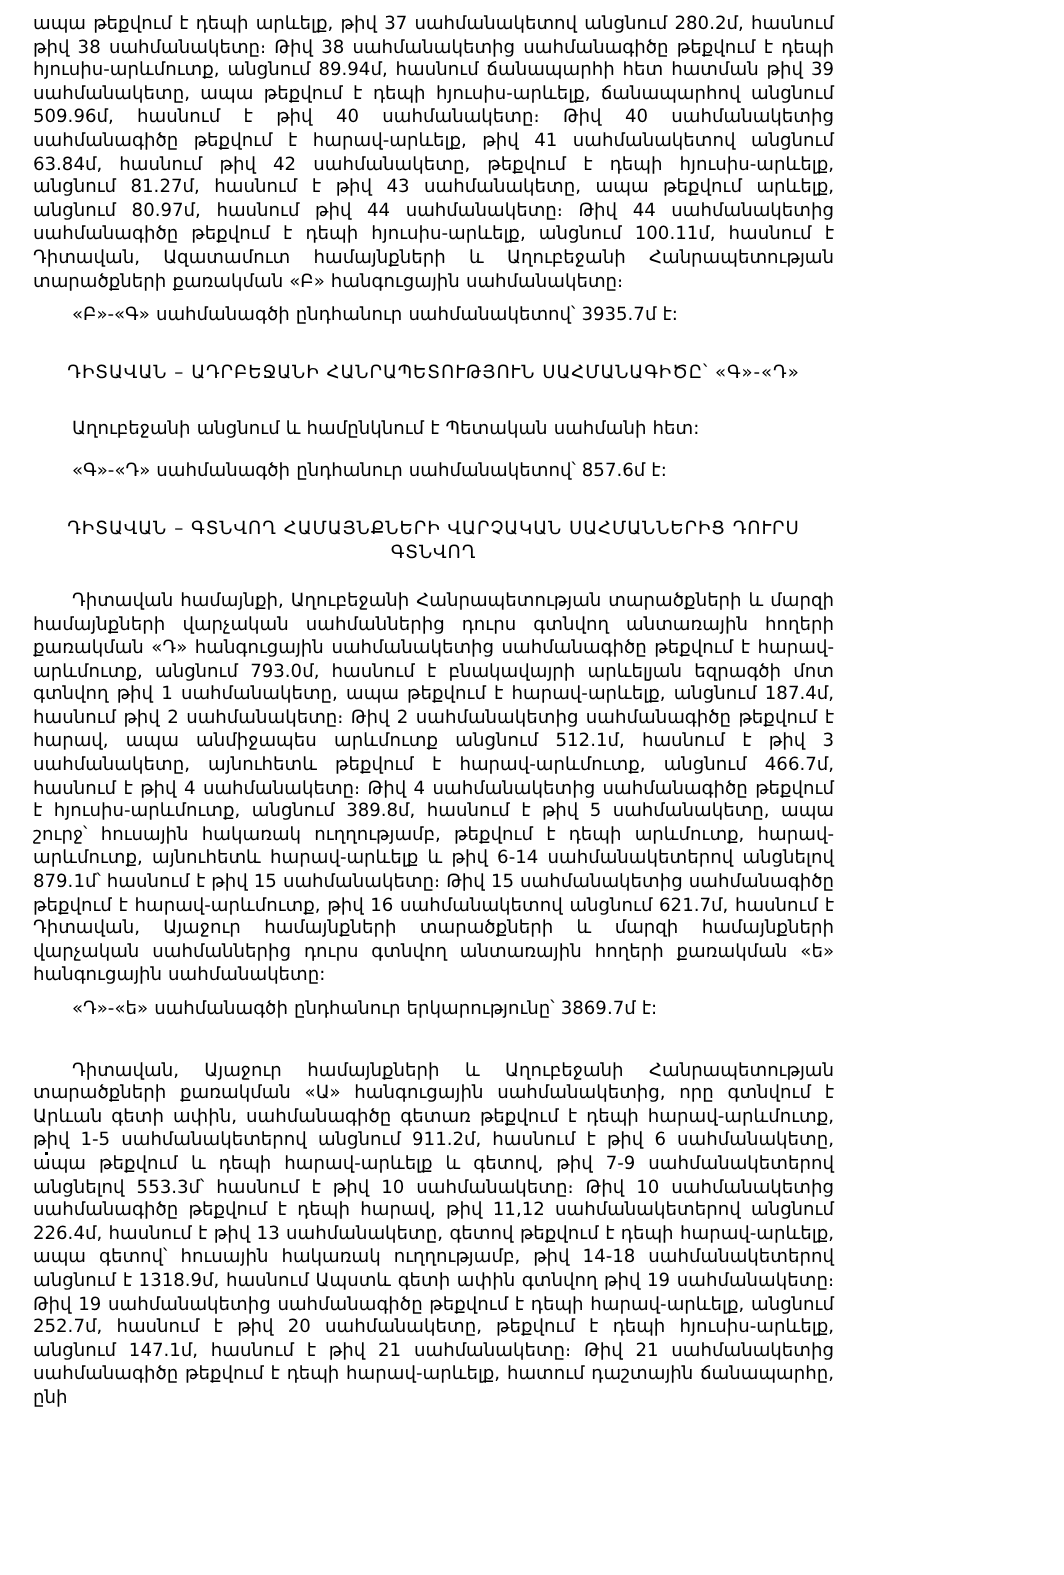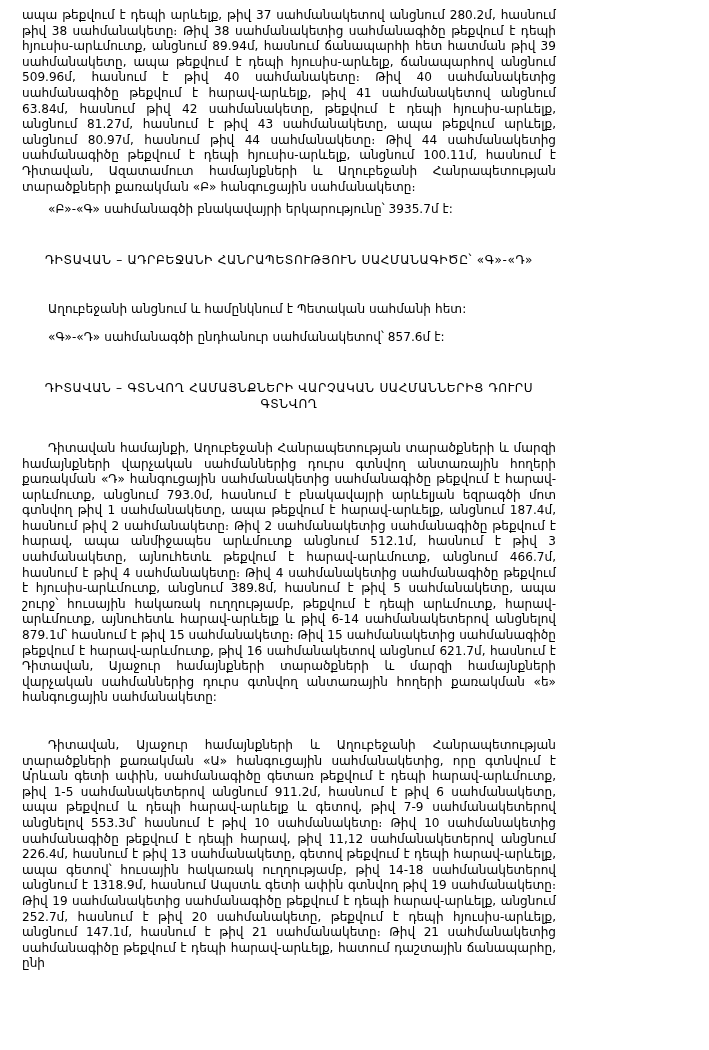--- a/index.html
+++ b/index.html
@@ -33,39 +33,39 @@
     text-indent: 26px;
   }
   .gap-sm { height: 7px; }
   .gap-md { height: 13px; }
   .gap-lg { height: 18px; }
   .heading {
     text-align: center;
     font-size: 12.1px;
     line-height: 16px;
     letter-spacing: 0.6px;
-    margin: 16px;
+    margin: 4px;
   }
   .dot {
     position: absolute;
     width: 2px;
     height: 2px;
     background: #000;
   }
 </style>
 </head>
 <body>
 
 <div class="page">
 
   <p class="body-text">ապա թեքվում է դեպի արևելք, թիվ 37 սահմանակետով անցնում 280.2մ, հասնում թիվ 38 սահմանակետը։ Թիվ 38 սահմանակետից սահմանագիծը թեքվում է դեպի հյուսիս-արևմուտք, անցնում 89.94մ, հասնում ճանապարհի հետ հատման թիվ 39 սահմանակետը, ապա թեքվում է դեպի հյուսիս-արևելք, ճանապարհով անցնում 509.96մ, հասնում է թիվ 40 սահմանակետը։ Թիվ 40 սահմանակետից սահմանագիծը թեքվում է հարավ-արևելք, թիվ 41 սահմանակետով անցնում 63.84մ, հասնում թիվ 42 սահմանակետը, թեքվում է դեպի հյուսիս-արևելք, անցնում 81.27մ, հասնում է թիվ 43 սահմանակետը, ապա թեքվում արևելք, անցնում 80.97մ, հասնում թիվ 44 սահմանակետը։ Թիվ 44 սահմանակետից սահմանագիծը թեքվում է դեպի հյուսիս-արևելք, անցնում 100.11մ, հասնում է Դիտավան, Ազատամուտ համայնքների և Աղուբեջանի Հանրապետության տարածքների քառակման «Բ» հանգուցային սահմանակետը։</p>
 
   <div class="gap-sm"></div>
 
-  <p class="indent">«Բ»-«Գ» սահմանագծի բնակավայրի երկարությունը՝  3935.7մ է:</p>
+  <p class="indent">«Բ»-«Գ» սահմանագծի ընդհանուր սահմանակետով՝  3935.7մ է:</p>
 
   <div class="gap-lg"></div>
 
   <p class="heading">ԴԻՏԱՎԱՆ – ԱԴՐԲԵՋԱՆԻ ՀԱՆՐԱՊԵՏՈՒԹՅՈՒՆ  ՍԱՀՄԱՆԱԳԻԾԸ՝  «Գ»-«Դ»</p>
 
   <div class="gap-lg"></div>
 
   <p class="indent">Աղուբեջանի անցնում և համընկնում է Պետական սահմանի հետ:</p>
 
   <div class="gap-md"></div>
@@ -75,20 +75,21 @@
   <div class="gap-lg"></div>
 
   <p class="heading">ԴԻՏԱՎԱՆ – ԳՏՆՎՈՂ ՀԱՄԱՅՆՔՆԵՐԻ ՎԱՐՉԱԿԱՆ ՍԱՀՄԱՆՆԵՐԻՑ ԴՈՒՐՍ ԳՏՆՎՈՂ</p>
 
   <div class="gap-md"></div>
 
   <p class="indent">Դիտավան համայնքի, Աղուբեջանի Հանրապետության տարածքների և մարզի համայնքների վարչական սահմաններից դուրս գտնվող անտառային հողերի քառակման «Դ» հանգուցային սահմանակետից սահմանագիծը թեքվում է հարավ-արևմուտք, անցնում 793.0մ, հասնում է բնակավայրի արևելյան եզրագծի մոտ գտնվող թիվ 1 սահմանակետը, ապա թեքվում է հարավ-արևելք, անցնում 187.4մ, հասնում թիվ 2 սահմանակետը։ Թիվ 2 սահմանակետից սահմանագիծը թեքվում է հարավ, ապա անմիջապես արևմուտք անցնում 512.1մ, հասնում է թիվ 3 սահմանակետը, այնուհետև թեքվում է հարավ-արևմուտք, անցնում 466.7մ, հասնում է թիվ 4 սահմանակետը։ Թիվ 4 սահմանակետից սահմանագիծը թեքվում է հյուսիս-արևմուտք, անցնում 389.8մ, հասնում է թիվ 5 սահմանակետը, ապա շուրջ՝ հուսային հակառակ ուղղությամբ, թեքվում է դեպի արևմուտք, հարավ-արևմուտք, այնուհետև հարավ-արևելք և թիվ 6-14 սահմանակետերով անցնելով 879.1մ՝ հասնում է թիվ 15 սահմանակետը։ Թիվ 15 սահմանակետից սահմանագիծը թեքվում է հարավ-արևմուտք, թիվ 16 սահմանակետով անցնում 621.7մ, հասնում է Դիտավան, Այաջուր համայնքների տարածքների և մարզի համայնքների վարչական սահմաններից դուրս գտնվող անտառային հողերի քառակման «ե» հանգուցային սահմանակետը:</p>
 
   <div class="gap-sm"></div>
 
+  <p class="indent">«Դ»-«ե» սահմանագծի ընդհանուր երկարությունը՝  3869.7մ է:</p>
 
   <div class="gap-lg"></div>
 
 
   <div class="gap-sm"></div>
 
   <p class="indent">Դիտավան, Այաջուր համայնքների և Աղուբեջանի Հանրապետության տարածքների քառակման «Ա» հանգուցային սահմանակետից, որը գտնվում է Արևան գետի ափին, սահմանագիծը գետառ թեքվում է դեպի հարավ-արևմուտք, թիվ 1-5 սահմանակետերով անցնում 911.2մ, հասնում է թիվ 6 սահմանակետը, ապա թեքվում և դեպի հարավ-արևելք և գետով, թիվ 7-9 սահմանակետերով անցնելով 553.3մ՝ հասնում է թիվ 10 սահմանակետը։ Թիվ 10 սահմանակետից սահմանագիծը թեքվում է դեպի հարավ, թիվ 11,12 սահմանակետերով անցնում 226.4մ, հասնում է թիվ 13 սահմանակետը, գետով թեքվում է դեպի հարավ-արևելք, ապա գետով՝ հուսային հակառակ ուղղությամբ, թիվ 14-18 սահմանակետերով անցնում է 1318.9մ, հասնում Ապստև գետի ափին գտնվող թիվ 19 սահմանակետը։ Թիվ 19 սահմանակետից սահմանագիծը թեքվում է դեպի հարավ-արևելք, անցնում 252.7մ, հասնում է թիվ 20 սահմանակետը, թեքվում է դեպի հյուսիս-արևելք, անցնում 147.1մ, հասնում է թիվ 21 սահմանակետը։ Թիվ 21 սահմանակետից սահմանագիծը թեքվում է դեպի հարավ-արևելք, հատում դաշտային ճանապարհը, ընի</p>
 
   <div class="dot" style="left:30px; top:768px;"></div>
 

